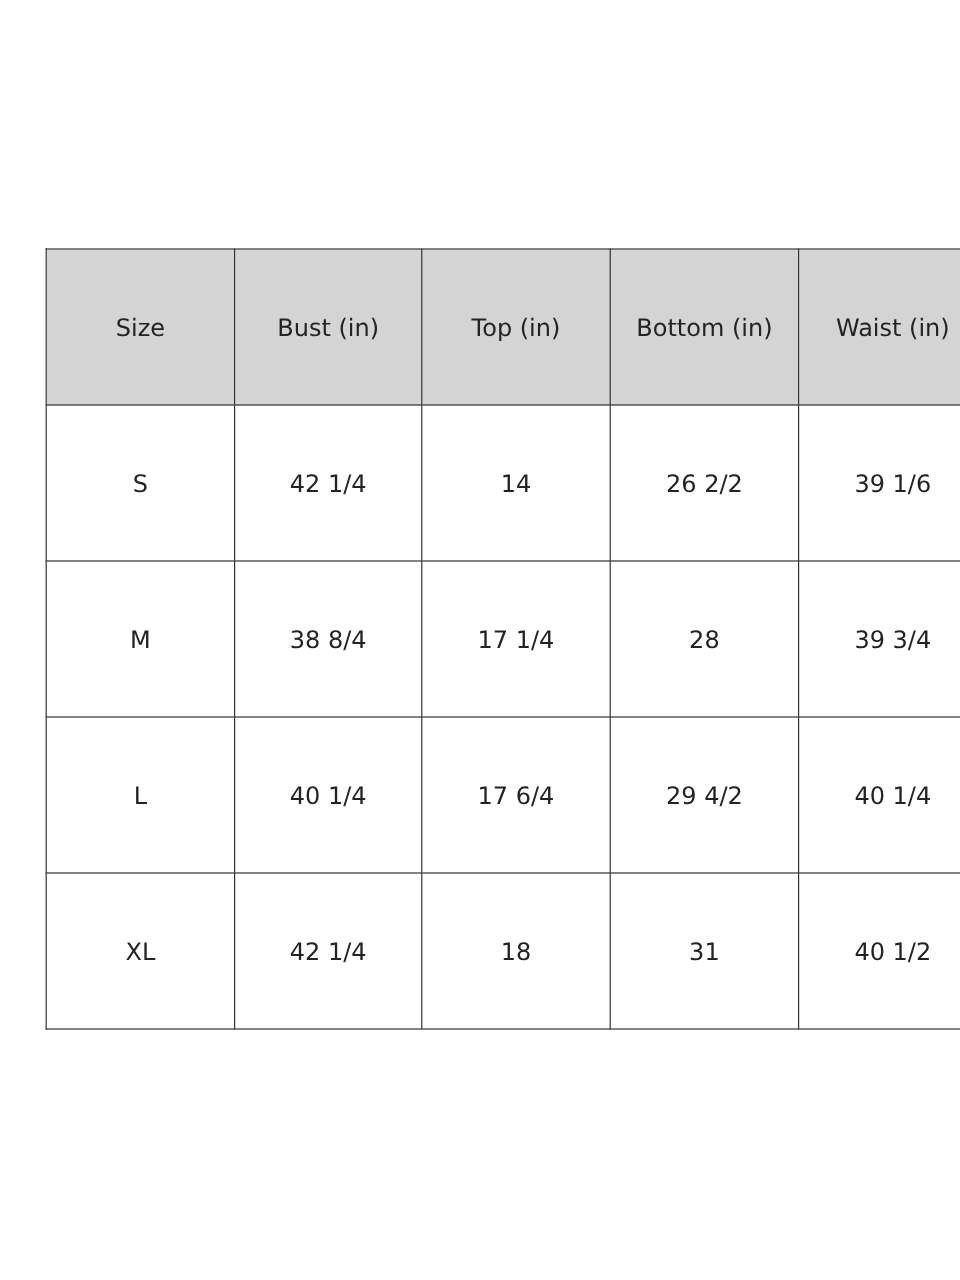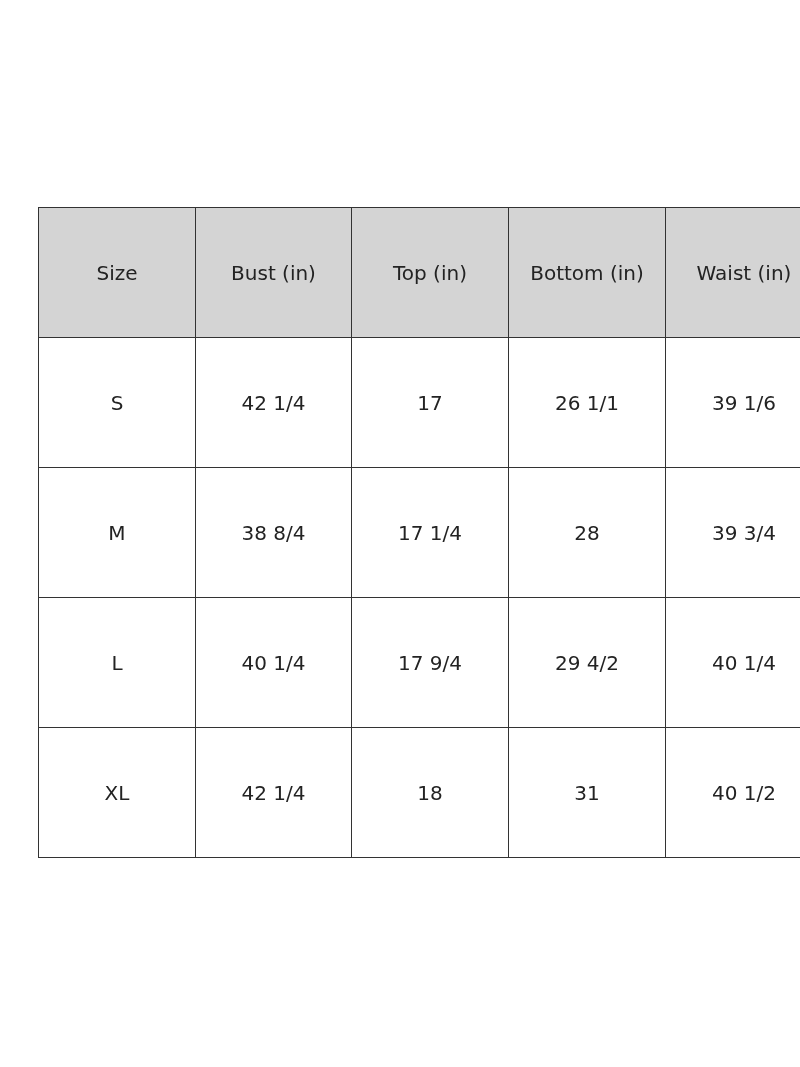--- a/index.html
+++ b/index.html
@@ -110,24 +110,24 @@
       </thead>
       <tbody>
         <tr>
           <td>
             <span class="cell-text">S</span>
           </td>
           <td>
             <span class="cell-text">42 1/4</span>
           </td>
           <td>
-            <span class="cell-text">17</span>
+            <span class="cell-text">14</span>
           </td>
           <td>
-            <span class="cell-text">26 1/1</span>
+            <span class="cell-text">26 2/2</span>
           </td>
           <td>
             <span class="cell-text">39 1/6</span>
           </td>
         </tr>
         <tr>
           <td>
             <span class="cell-text">M</span>
           </td>
           <td>
@@ -144,21 +144,21 @@
           </td>
         </tr>
         <tr>
           <td>
             <span class="cell-text">L</span>
           </td>
           <td>
             <span class="cell-text">40 1/4</span>
           </td>
           <td>
-            <span class="cell-text">17 9/4</span>
+            <span class="cell-text">17 6/4</span>
           </td>
           <td>
             <span class="cell-text">29 4/2</span>
           </td>
           <td>
             <span class="cell-text">40 1/4</span>
           </td>
         </tr>
         <tr>
           <td>

